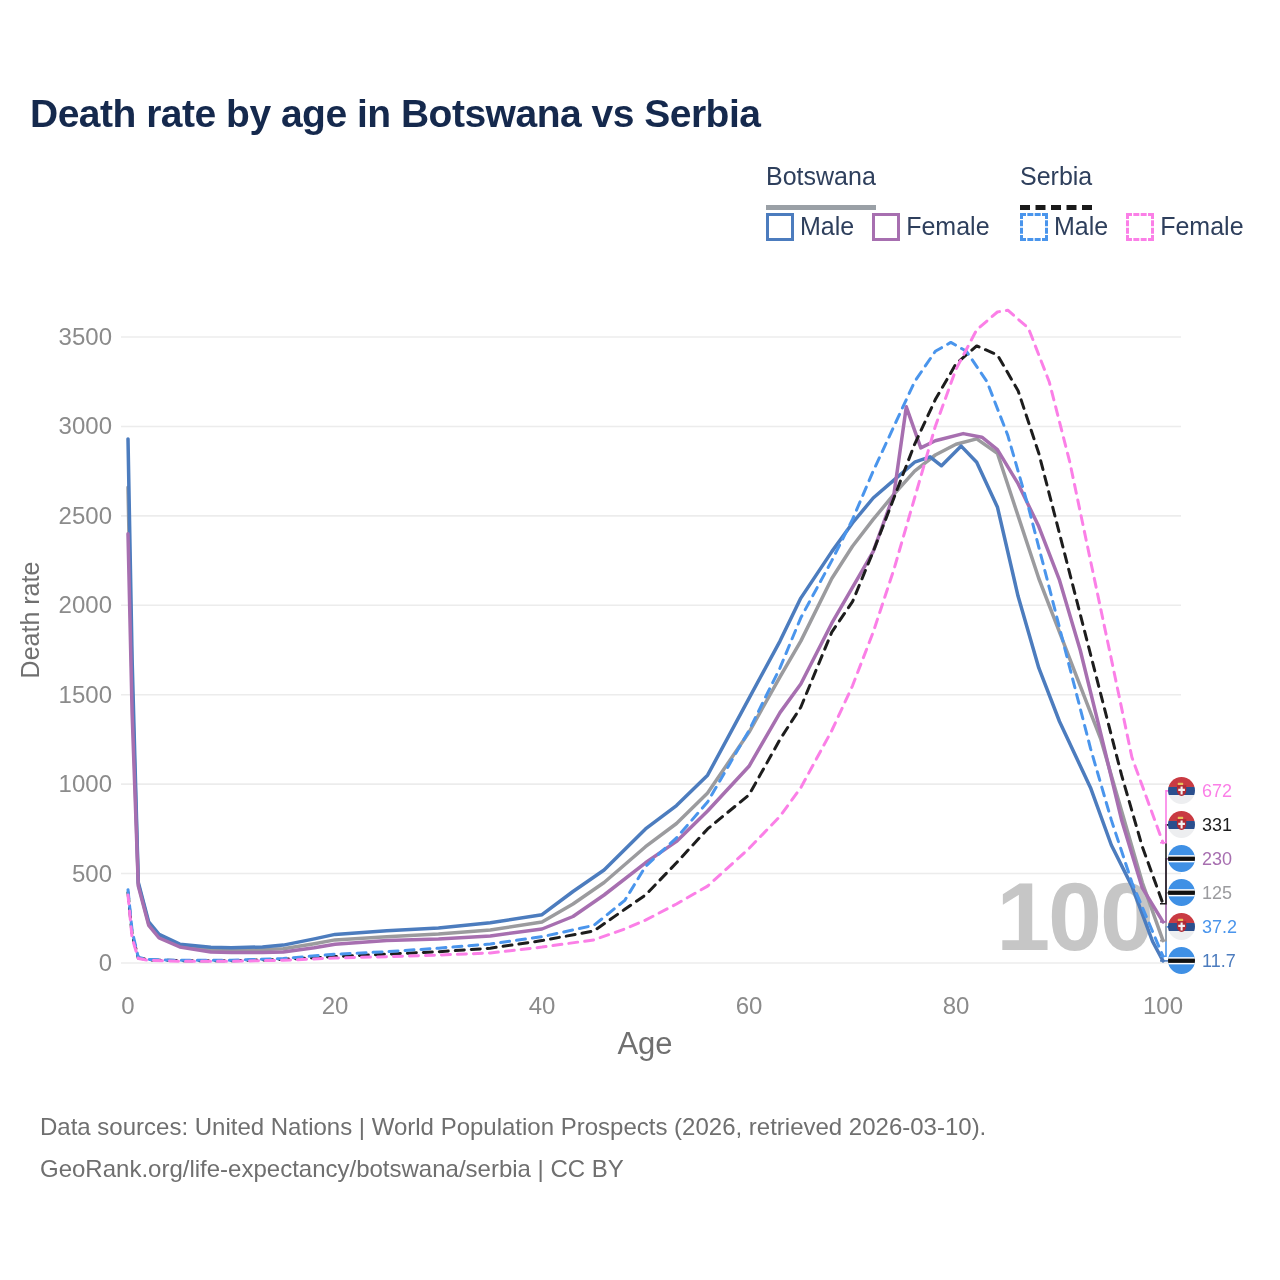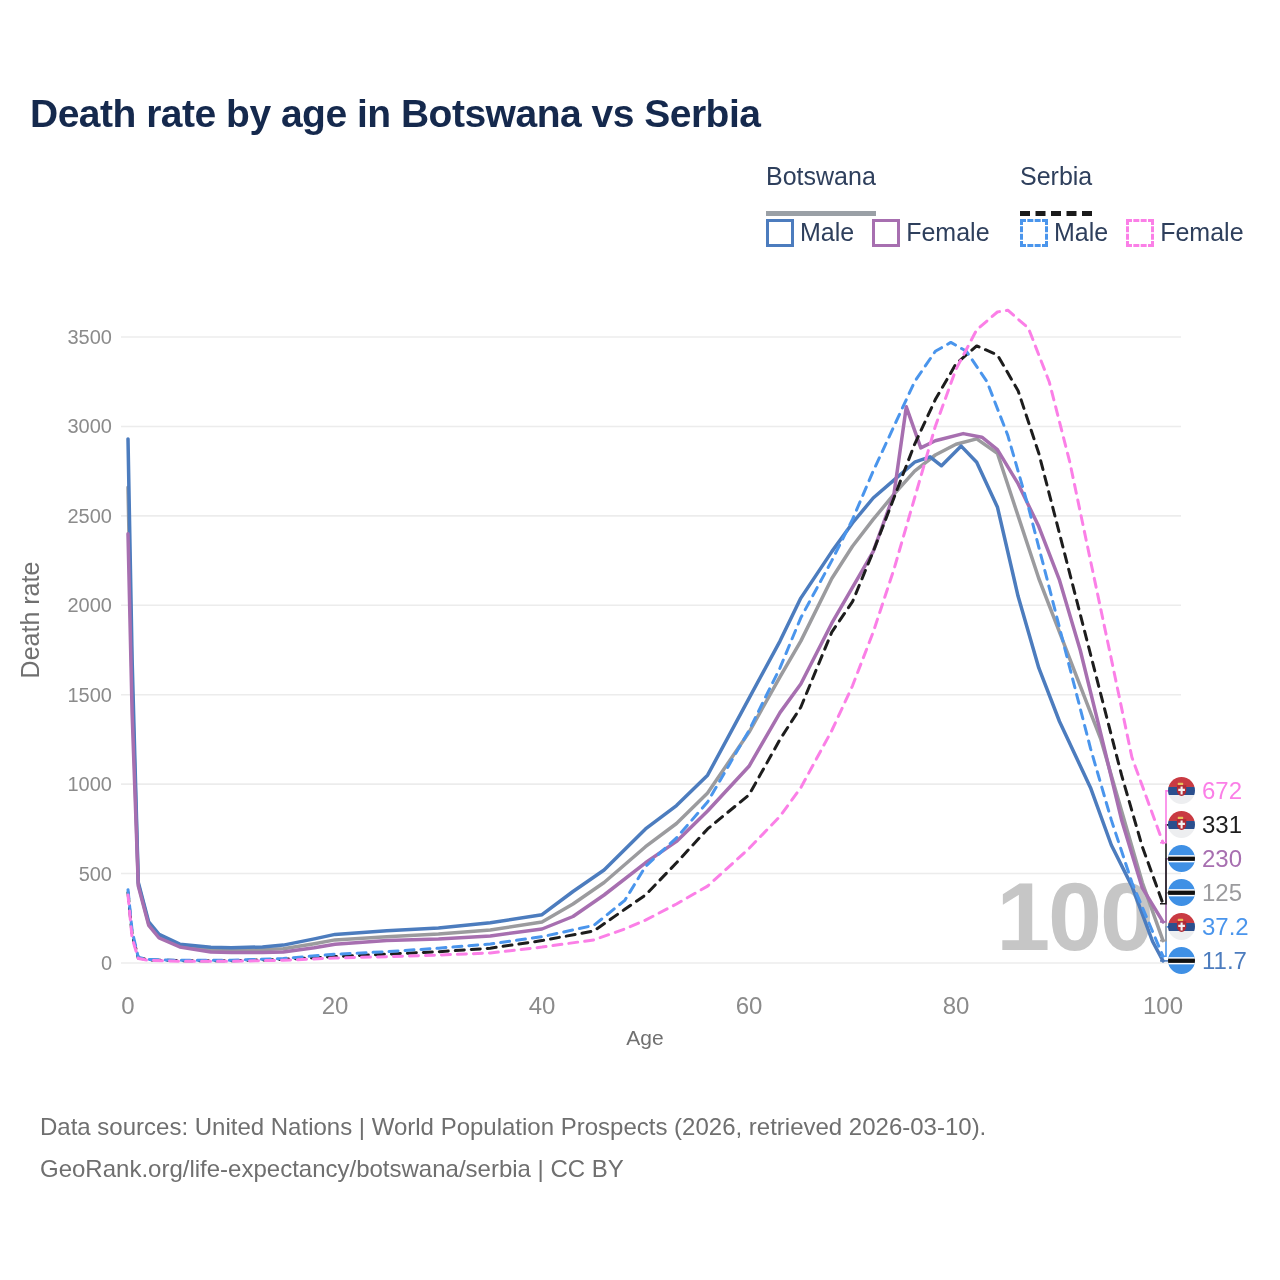--- a/index.html
+++ b/index.html
@@ -8,51 +8,51 @@
     font-family:"Liberation Sans", sans-serif;
     border-radius:17px;
   }
   .title{
     position:absolute;left:30px;top:92px;margin:0;
     font-size:39px;font-weight:bold;letter-spacing:-0.5px;color:#15294d;
   }
   .legend-group{position:absolute;top:162px;}
   .legend-country{
     display:inline-block;font-size:25px;color:#2e3f5c;
-    padding-bottom:20px;margin-bottom:2px;
+    padding-bottom:14px;margin-bottom:2px;
   }
   .legend-country.solid{border-bottom:5px solid #9aa0a6;}
   .legend-country.dashed{border-bottom:5px dashed #1a1a1a;}
   .legend-row{display:flex;align-items:center;gap:18px;margin-top:0;}
   .legend-item{display:flex;align-items:center;gap:6px;}
   .legend-swatch{width:22px;height:22px;background:#fff;}
   .legend-item span.lbl{font-size:25px;color:#2e3f5c;}
   .watermark{
     position:absolute;left:820px;top:868px;width:332px;text-align:right;
     font-size:97px;font-weight:bold;color:#c6c6c6;line-height:1;letter-spacing:-2px;
   }
   svg.plot{position:absolute;left:0;top:0;}
   .ytick{
-    position:absolute;width:80px;text-align:right;font-size:20px;color:#8b8b8b;line-height:28px;
+    position:absolute;width:80px;text-align:right;font-size:24px;color:#8b8b8b;line-height:28px;
   }
   .xtick{
     position:absolute;width:90px;text-align:center;font-size:24px;color:#8b8b8b;line-height:28px;
   }
   .yaxis-title{
     position:absolute;left:30px;top:620px;font-size:25px;color:#707070;
     transform:translate(-50%,-50%) rotate(-90deg);white-space:nowrap;
   }
   .xaxis-title{
     position:absolute;left:600px;top:1026px;width:90px;text-align:center;
-    font-size:21px;color:#707070;
+    font-size:31px;color:#707070;
   }
   .endlabel{
     position:absolute;left:1168px;height:28px;display:flex;align-items:center;gap:7px;
   }
-  .endlabel .val{font-size:24px;line-height:28px;}
+  .endlabel .val{font-size:18px;line-height:28px;}
   .footer{position:absolute;left:40px;top:1106px;font-size:24px;color:#6f6f6f;line-height:42px;}
 </style>
 </head>
 <body>
 
 <div class="canvas">
 
   <h1 class="title">Death rate by age in Botswana vs Serbia</h1>
 
   <div id="legend">

